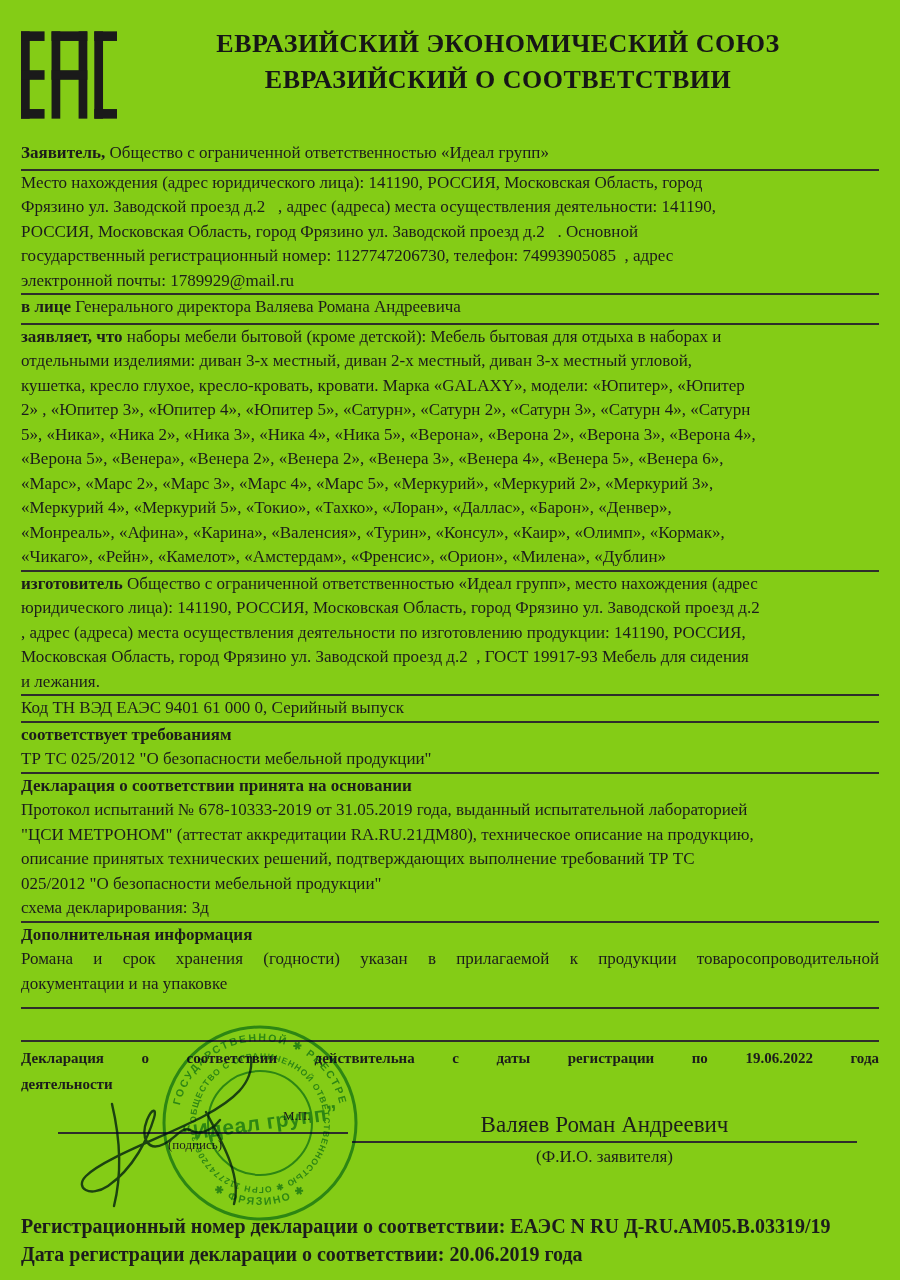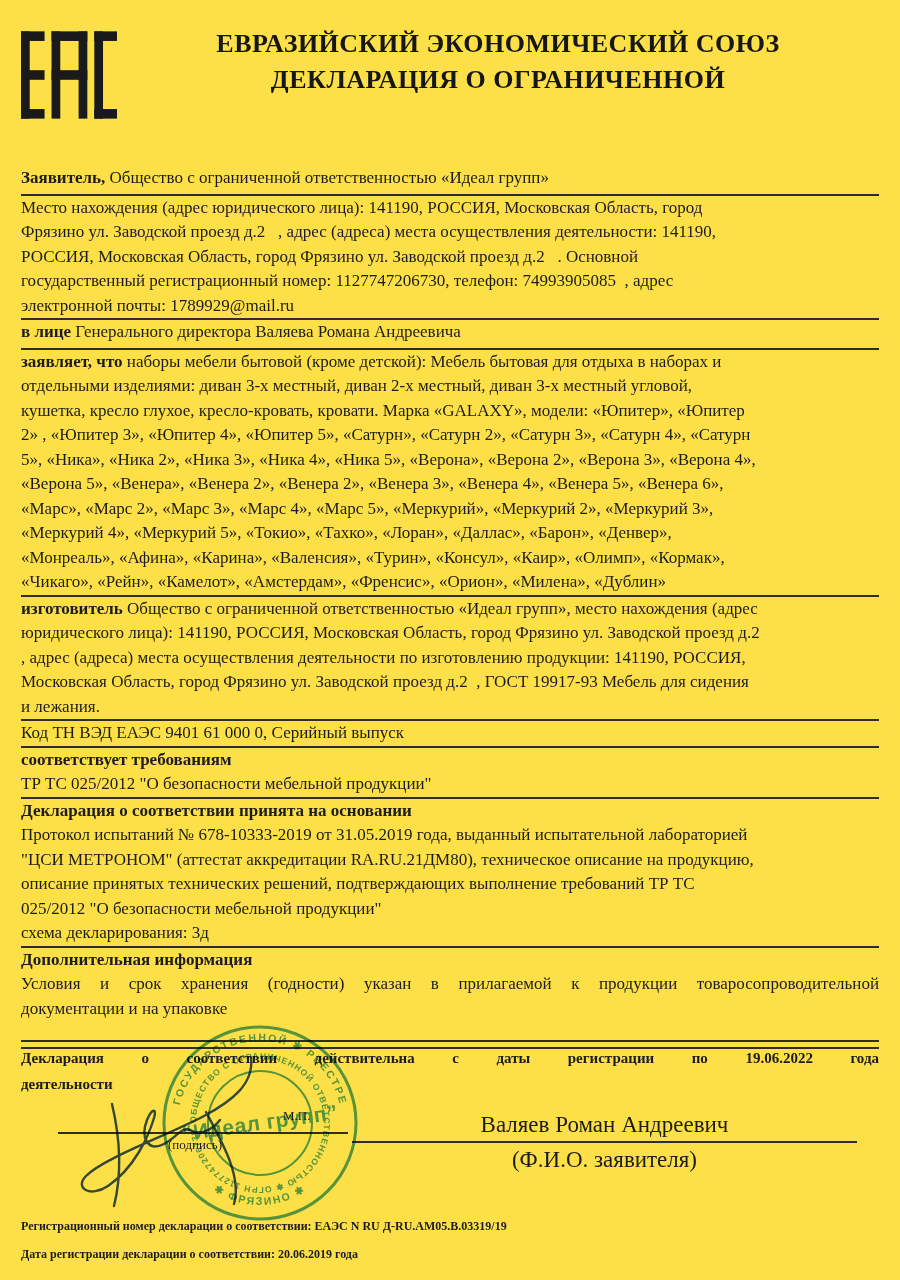--- a/index.html
+++ b/index.html
@@ -1,45 +1,45 @@
 <!DOCTYPE html>
 <html><head>
 <meta charset="utf-8">
 <style>
   html,body{margin:0;padding:0;background:#d8d6d2;}
   .page{
     position:relative;width:900px;height:1280px;margin:0 auto;
-    background:#fde047;
+    background:#84cc16;
     font-family:"Liberation Serif", serif;
     color:#1c1c1c;overflow:hidden;
   }
   .inner{position:absolute;left:21px;right:21px;top:0;}
   
   .hdr{display:flex;align-items:flex-start;margin-top:24px;height:98px;}
   .logo{width:96px;height:90px;margin-top:6px;flex:0 0 auto;}
   .titles{flex:1;text-align:center;font-weight:bold;font-size:26px;line-height:36px;letter-spacing:.5px;padding-top:2px;color:#161616;}
   
   .sec{border-bottom:2px solid #2e2d2b;font-size:17px;line-height:24.5px;}
-  .first{margin-top:44px;}
+  .first{margin-top:19px;}
   .pre{white-space:pre-line;}
   .lead{font-weight:bold;}
   .pb{padding-bottom:3px;}
-  .pb-lg{padding-bottom:26px;}
+  .pb-lg{padding-bottom:11px;}
   .stretch{text-align:justify;text-align-last:justify;}
   
   .abs{position:absolute;}
   .rule{border-top:2px solid #2e2d2b;height:0;}
   .validity{left:21px;right:21px;top:1045px;font-weight:bold;font-size:15px;line-height:26px;}
   .sig-line-left{left:58px;top:1132px;width:290px;}
   .podpis{left:90px;top:1137px;width:210px;text-align:center;font-size:13px;}
   .mp{left:283px;top:1108px;font-size:13px;}
   .sig-line-right{left:352px;top:1141px;width:505px;}
   .fio-name{left:352px;top:1112px;width:505px;text-align:center;font-size:23px;}
-  .fio-cap{left:352px;top:1147px;width:505px;text-align:center;font-size:23px;}
-  .reg{left:21px;right:30px;top:1212px;font-weight:bold;font-size:12px;line-height:28px;}
+  .fio-cap{left:352px;top:1147px;width:505px;text-align:center;font-size:17px;}
+  .reg{left:21px;right:30px;top:1212px;font-weight:bold;font-size:20px;line-height:28px;}
   .stamp{left:155px;top:1018px;width:210px;height:210px;opacity:.88;mix-blend-mode:multiply;}
   .signature{left:46px;top:1046px;width:250px;height:170px;mix-blend-mode:multiply;}
 </style>
 </head>
 <body>
 
 <div class="page">
   <div class="inner">
 
     <div class="hdr">
@@ -56,21 +56,21 @@
           <rect x="35" y="0" width="41" height="11"></rect>
           <rect x="35" y="44.5" width="41" height="11"></rect>
 
           <rect x="84" y="0" width="10" height="100"></rect>
           <rect x="84" y="0" width="26" height="11"></rect>
           <rect x="84" y="89" width="26" height="11"></rect>
         </g>
       </svg>
       <div class="titles">
         <div>ЕВРАЗИЙСКИЙ ЭКОНОМИЧЕСКИЙ СОЮЗ</div>
-        <div>ДЕКЛАРАЦИЯ О ОГРАНИЧЕННОЙ</div>
+        <div>ЕВРАЗИЙСКИЙ О СООТВЕТСТВИИ</div>
       </div>
     </div>
 
     <div class="sec first pb">
       <div class="pre"><b class="lead">Заявитель,</b> <span>Общество с ограниченной ответственностью «Идеал групп»</span></div>
     </div>
 
     <div class="sec pre">Место нахождения (адрес юридического лица): 141190, РОССИЯ, Московская Область, город
 Фрязино ул. Заводской проезд д.2&nbsp;&nbsp;&nbsp;, адрес (адреса) места осуществления деятельности: 141190,
 РОССИЯ, Московская Область, город Фрязино ул. Заводской проезд д.2&nbsp;&nbsp;&nbsp;. Основной
@@ -111,21 +111,21 @@
       <div class="lead">Декларация о соответствии принята на основании</div>
       <div class="pre">Протокол испытаний № 678-10333-2019 от 31.05.2019 года, выданный испытательной лабораторией
 "ЦСИ МЕТРОНОМ" (аттестат аккредитации RA.RU.21ДМ80), техническое описание на продукцию,
 описание принятых технических решений, подтверждающих выполнение требований ТР ТС
 025/2012 "О безопасности мебельной продукции"</div>
       <div>схема декларирования: 3д</div>
     </div>
 
     <div class="sec pb-lg">
       <div class="lead">Дополнительная информация</div>
-      <div class="stretch">Условия и срок хранения (годности) указан в прилагаемой к продукции товаросопроводительной</div>
+      <div class="stretch">Романа и срок хранения (годности) указан в прилагаемой к продукции товаросопроводительной</div>
       <div>документации и на упаковке</div>
     </div>
 
   </div>
 
   <div class="abs rule" style="left:21px;right:21px;top:1040px;"></div>
   <div class="abs validity">
     <div class="stretch">Декларация о соответствии действительна с даты регистрации по 19.06.2022 года</div>
     <div>деятельности</div>
   </div>

